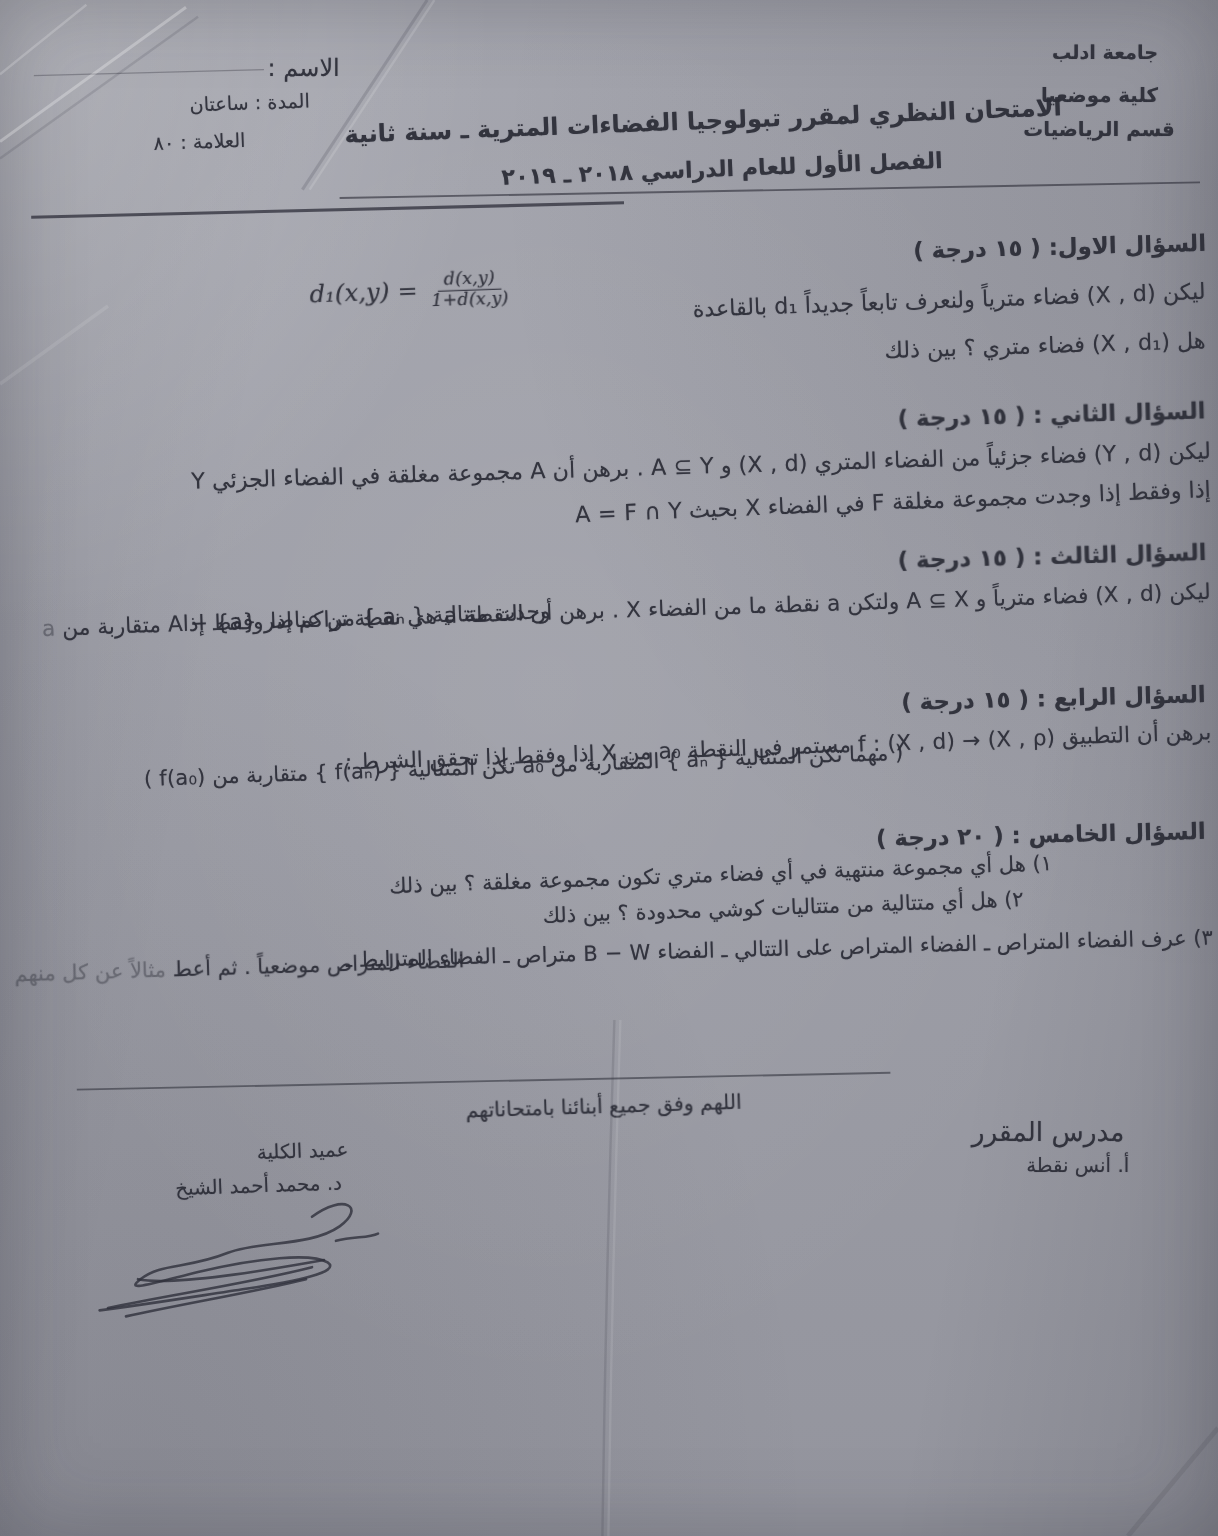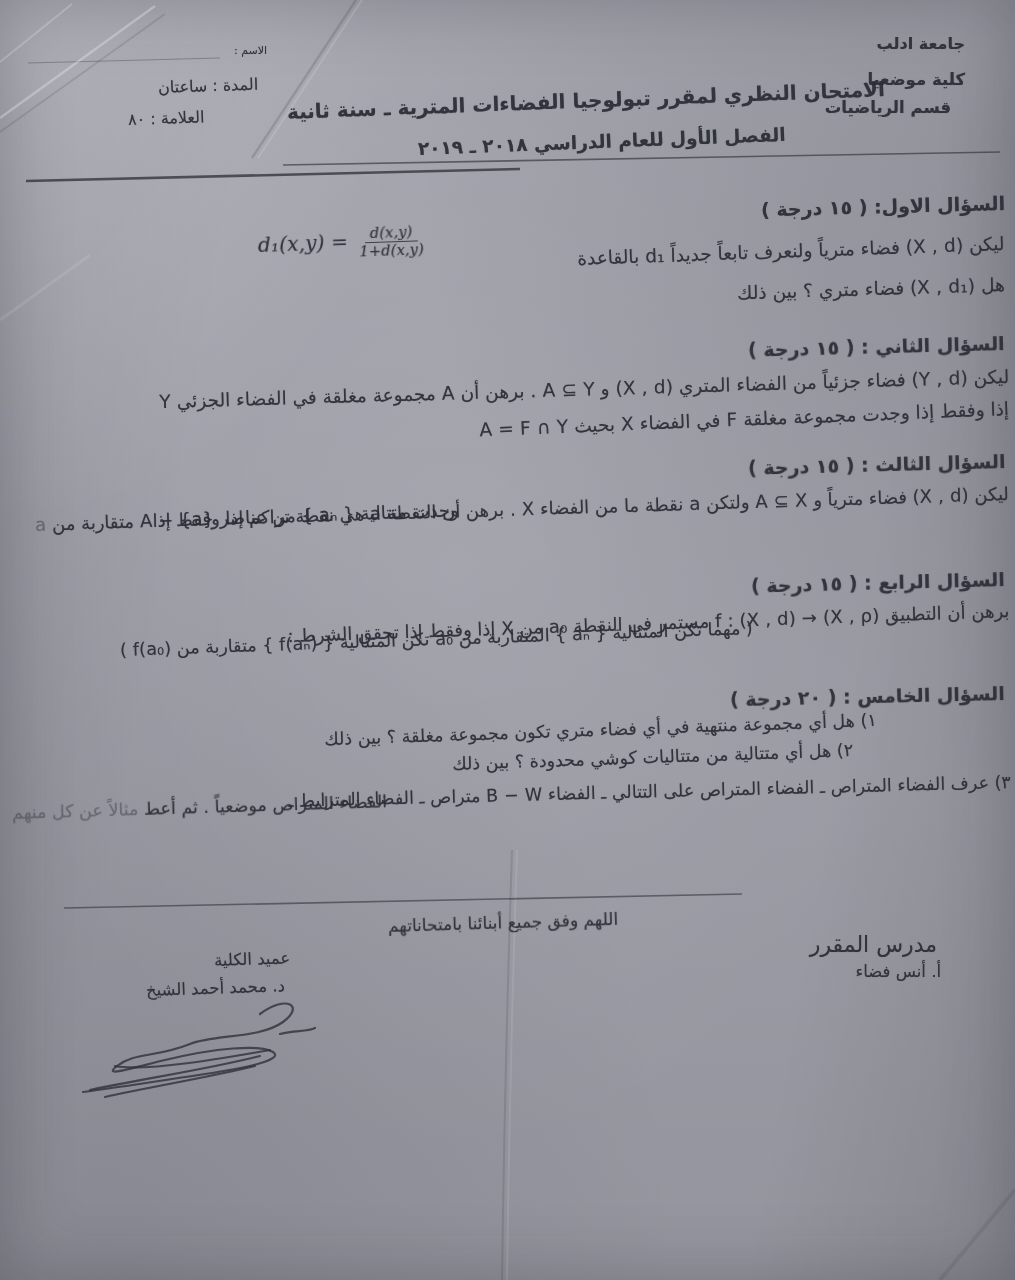--- a/index.html
+++ b/index.html
@@ -52,23 +52,23 @@
 
     <path d="M283,165 L1000,152" stroke="rgba(50,51,62,0.65)" stroke-width="1.6" fill="none"></path>
     <path d="M26,181 L520,169" stroke="rgba(45,46,58,0.75)" stroke-width="2.6" fill="none"></path>
     <path d="M64,908 L742,894" stroke="rgba(50,51,62,0.60)" stroke-width="1.6" fill="none"></path>
   </svg>
 
   <div class="blur">
 
     <div class="txt b" style="right:50px;top:34px;font-size:16px;">جامعة ادلب</div>
     <div class="txt b" style="right:50px;top:70px;font-size:16.5px;">كلية موضعيا</div>
-    <div class="txt b" style="right:64px;top:98px;font-size:16.5px;text-align:center;">قسم الرياضيات</div>
+    <div class="txt b" style="right:36px;top:98px;font-size:16.5px;text-align:center;">قسم الرياضيات</div>
 
-    <div class="txt" style="left:223px;top:44px;font-size:11px;margin-left:11px;">الاسم :</div>
+    <div class="txt" style="left:223px;top:44px;font-size:20px;">الاسم :</div>
     <div class="name-line" style="left:28px;top:60px;width:192px;transform:rotate(-1.5deg);"></div>
     <div class="txt oleft" style="left:158px;top:78px;font-size:16px;transform:rotate(-2deg);">المدة : ساعتان</div>
     <div class="txt oleft" style="left:128px;top:110px;font-size:16px;transform:rotate(-2deg);">العلامة : ٨٠</div>
 
     <div class="txt b oleft" style="left:287px;top:100px;font-size:20px;transform:rotate(-2.2deg);">الامتحان النظري لمقرر تبولوجيا الفضاءات المترية ـ سنة ثانية</div>
     <div class="txt b oleft" style="left:418px;top:138px;font-size:18.5px;transform:rotate(-2.2deg);">الفصل الأول للعام الدراسي ٢٠١٨ ـ ٢٠١٩</div>
 
     <div class="txt b oright" style="right:10px;top:192px;font-size:19px;transform:rotate(-1.5deg);">السؤال الاول: ( ١٥ درجة )</div>
     <div class="txt oright" style="right:10px;top:233px;font-size:18.5px;transform:rotate(-2deg);">ليكن (X , d) فضاء مترياً ولنعرف تابعاً جديداً d₁ بالقاعدة</div>
     <div class="txt ltr math oleft" style="left:258px;top:230px;font-size:20px;transform:rotate(-2deg);">
@@ -98,21 +98,21 @@
     <div class="txt oright" style="right:138px;top:710px;font-size:17.5px;transform:rotate(-2deg);">١) هل أي مجموعة منتهية في أي فضاء متري تكون مجموعة مغلقة ؟ بين ذلك</div>
     <div class="txt oright" style="right:162px;top:740px;font-size:17.5px;transform:rotate(-2deg);">٢) هل أي متتالية من متتاليات كوشي محدودة ؟ بين ذلك</div>
     <div class="txt oright" style="right:4px;top:772px;font-size:17.5px;transform:rotate(-1.5deg);">٣) عرف الفضاء المتراص ـ الفضاء المتراص على التتالي ـ الفضاء B − W متراص ـ الفضاء المترابط ـ</div>
     <div class="txt oleft" style="left:12px;top:803px;font-size:17.5px;transform:rotate(-1.8deg);">
       <span>الفضاء المتراص موضعياً . ثم أعط</span>
       <span class="faded">مثالاً عن كل منهم</span>
     </div>
 
     <div class="txt oleft" style="left:388px;top:916px;font-size:17px;transform:rotate(-1.8deg);">اللهم وفق جميع أبنائنا بامتحاناتهم</div>
     <div class="txt oright" style="right:78px;top:932px;font-size:22px;">مدرس المقرر</div>
-    <div class="txt oright" style="right:74px;top:962px;font-size:16.5px;">أ. أنس فضاء</div>
+    <div class="txt oright" style="right:74px;top:962px;font-size:16.5px;">أ. أنس نقطة</div>
     <div class="txt oleft" style="left:214px;top:951px;font-size:16.5px;transform:rotate(-2deg);">عميد الكلية</div>
     <div class="txt oleft" style="left:146px;top:981px;font-size:16.5px;transform:rotate(-2deg);">د. محمد أحمد الشيخ</div>
 
     <svg class="sig" style="left:55px;top:992px;" width="270" height="115" viewBox="0 0 270 115">
       <g fill="none" stroke="rgba(48,49,60,0.8)" stroke-width="2.2" stroke-linecap="round">
         <path d="M205,22 C232,2 250,14 228,30 C204,47 160,42 135,52 C100,66 80,60 62,74 C48,85 70,78 110,68 C160,56 205,52 218,60 C230,68 190,76 150,82 C110,88 60,96 28,100"></path>
         <path d="M60,74 C90,80 170,66 215,58"></path>
         <path d="M35,98 C80,88 150,78 205,64"></path>
         <path d="M50,105 C95,95 160,84 200,74"></path>
         <path d="M225,42 C240,38 252,40 260,36"></path>

